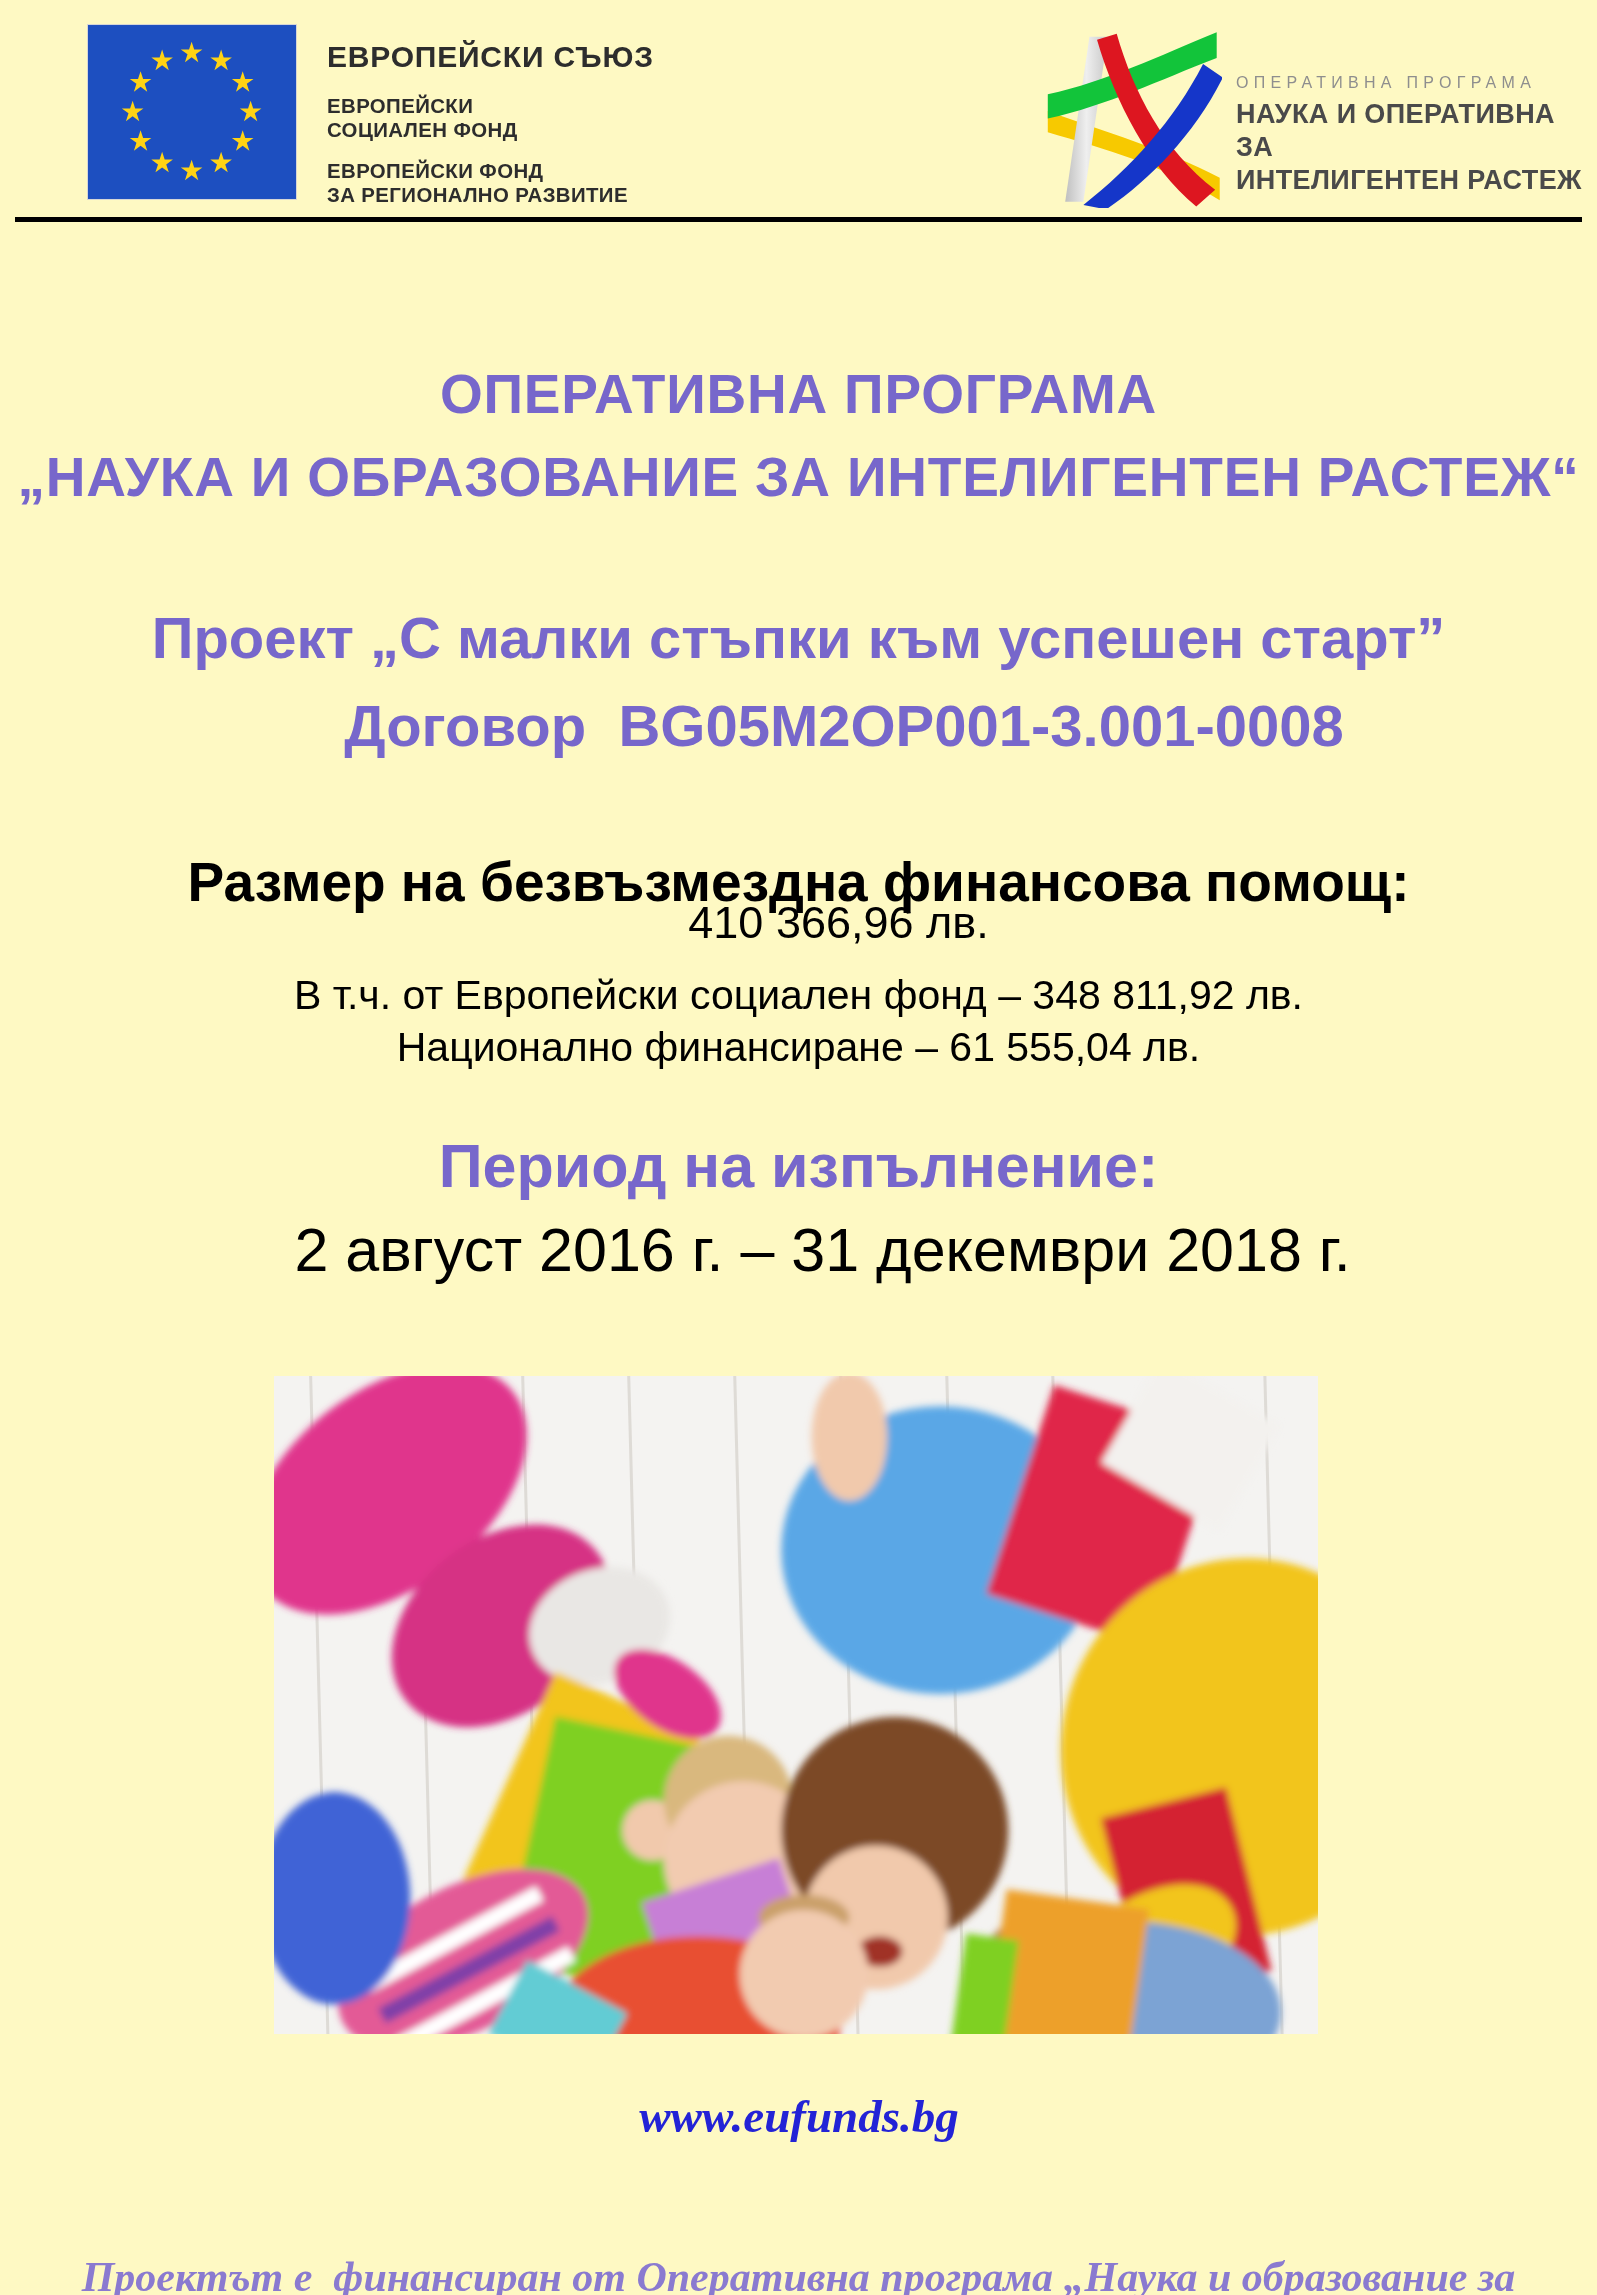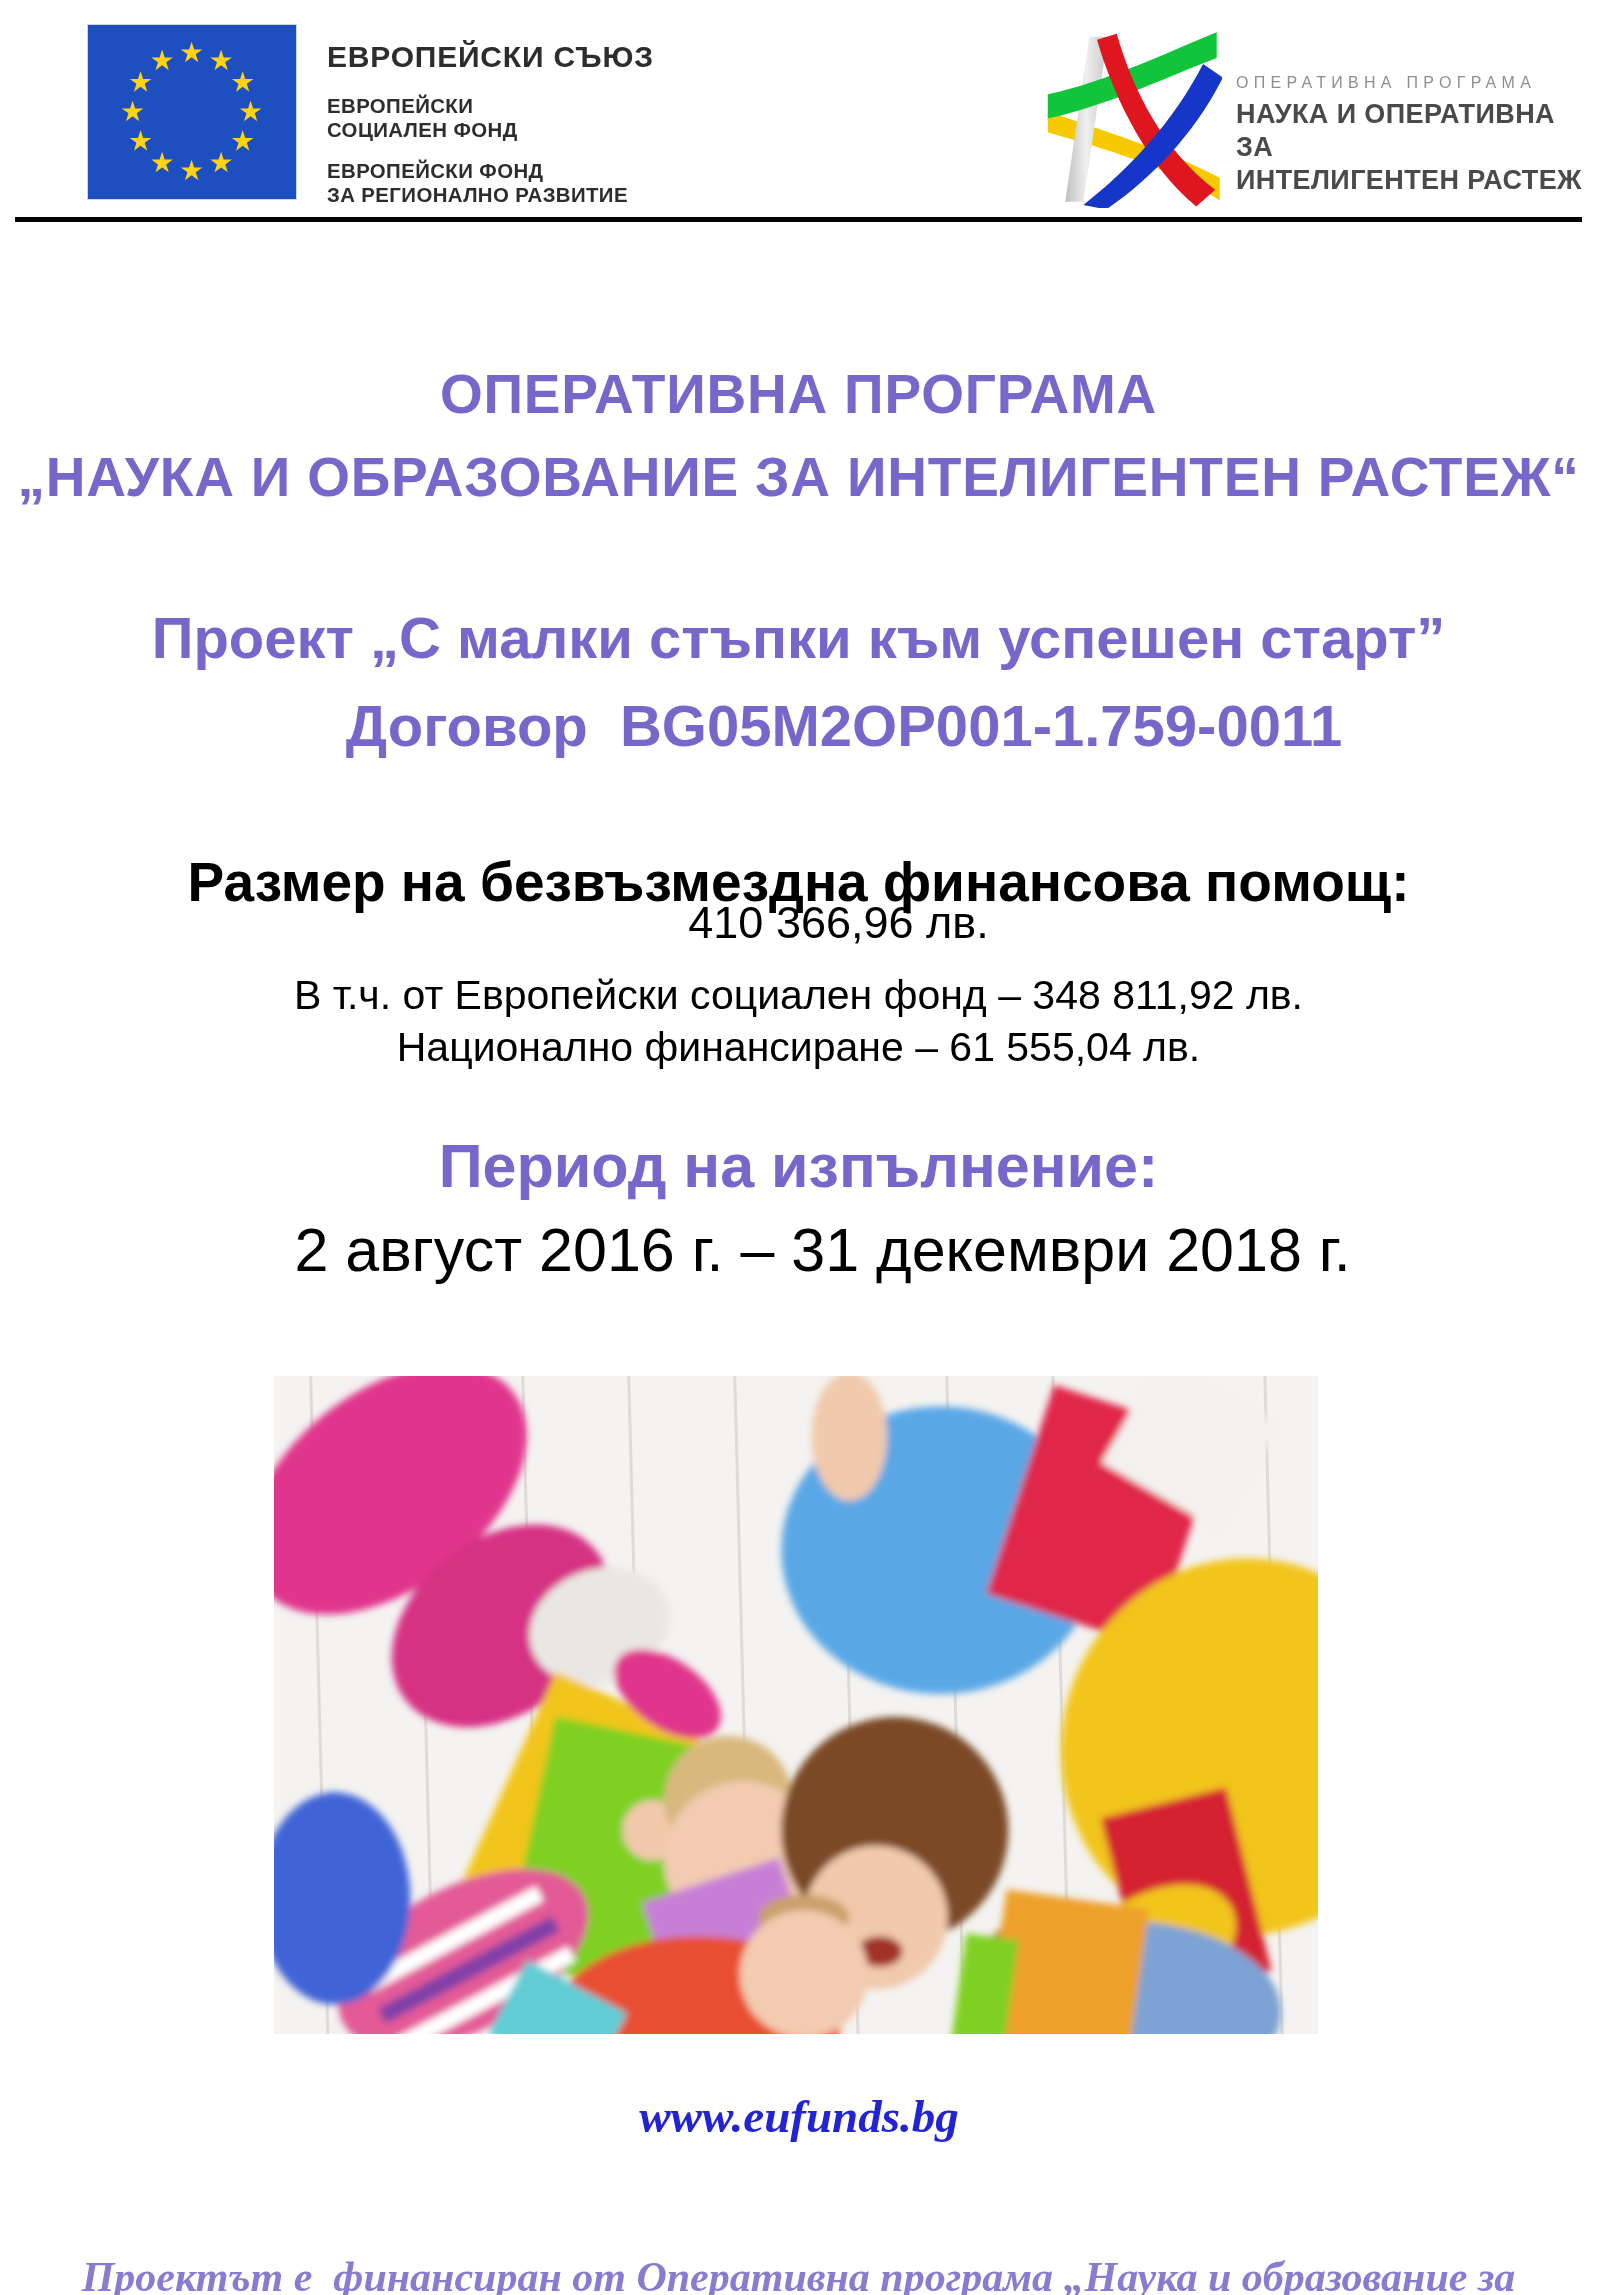--- a/index.html
+++ b/index.html
@@ -1,19 +1,19 @@
 <!DOCTYPE html>
 <html style="font-size:12px"><head>
 <meta charset="utf-8">
 <style>
   html,body{margin:0;padding:0;background:#888;}
   .page{
     position:relative;
     width:1597px;height:2295px;
-    background:#ffffff;
+    background:#fef9c3;
     overflow:hidden;
     font-family:"Liberation Sans",sans-serif;
     color:#000;
   }
   
   .eu-flag{
     position:absolute;left:87px;top:24px;width:210px;height:176px;
     border:0.8px solid #d6d6d6;box-sizing:border-box;
   }
   .eu-text{
@@ -128,21 +128,21 @@
     <div class="op-main">НАУКА И ОПЕРАТИВНА ЗА</div>
     <div class="op-main">ИНТЕЛИГЕНТЕН РАСТЕЖ</div>
   </div>
 
   <div class="header-rule"></div>
 
   <div class="cline purple h1 h1l1">ОПЕРАТИВНА ПРОГРАМА</div>
   <div class="cline purple proj projl1">Проект „С малки стъпки към успешен старт”</div>
 
   <div class="cline purple h1 h1l2">„НАУКА И ОБРАЗОВАНИЕ ЗА ИНТЕЛИГЕНТЕН РАСТЕЖ“</div>
-  <div class="cline purple proj projl2">Договор  BG05M2OP001-1.759-0011</div>
+  <div class="cline purple proj projl2">Договор  BG05M2OP001-3.001-0008</div>
 
   <div class="cline grant-label">Размер на безвъзмездна финансова помощ:</div>
   <div class="cline grant-amount">410 366,96 лв.</div>
   <div class="cline grant-sub1">В т.ч. от Европейски социален фонд – 348 811,92 лв.</div>
   <div class="cline grant-sub2">Национално финансиране – 61 555,04 лв.</div>
 
   <div class="cline purple period-label">Период на изпълнение:</div>
   <div class="cline period-dates">2 август 2016 г. – 31 декември 2018 г.</div>
 
   <div class="photo">

